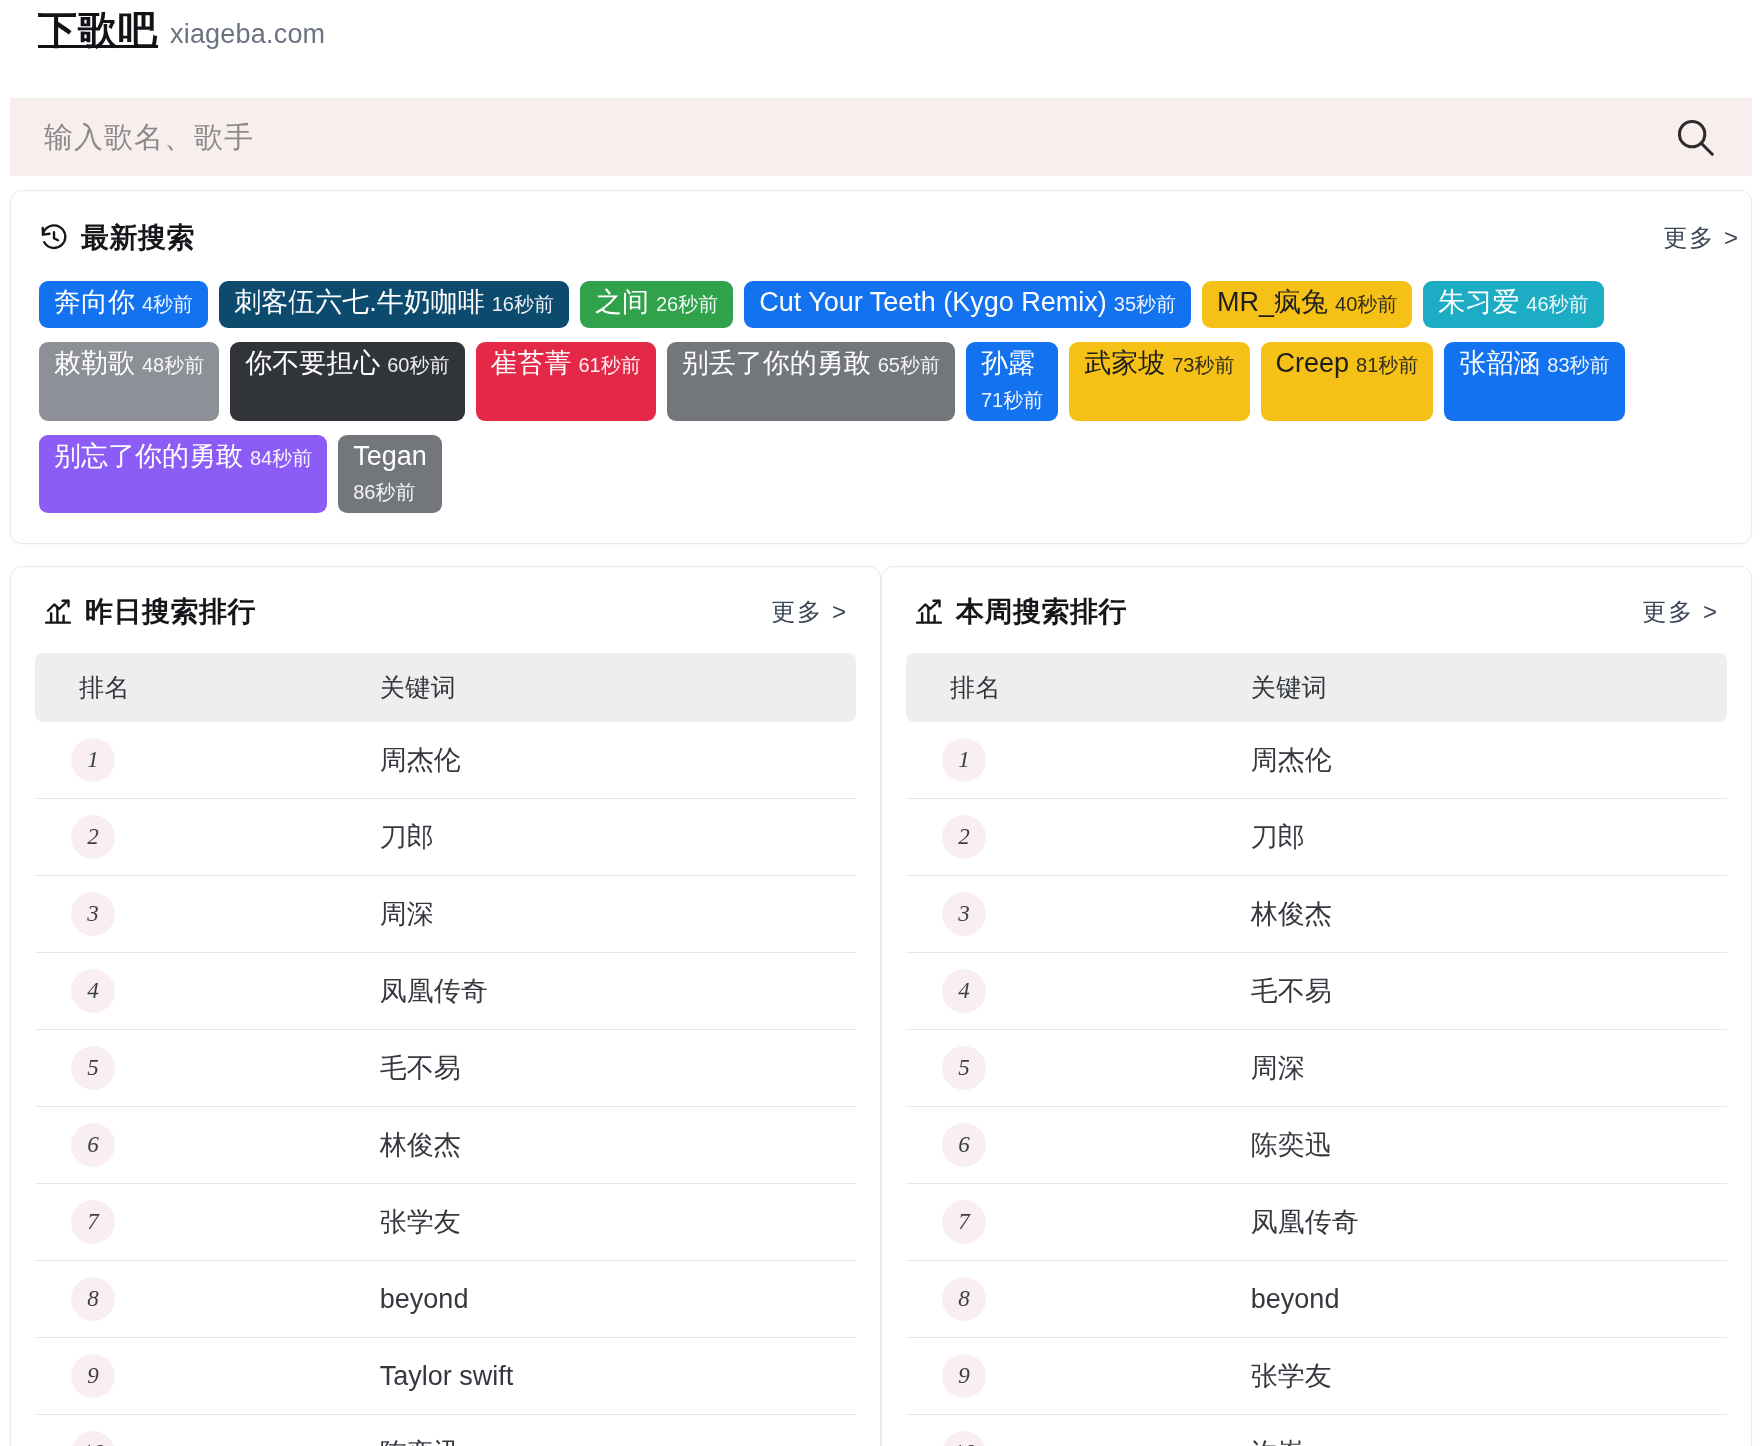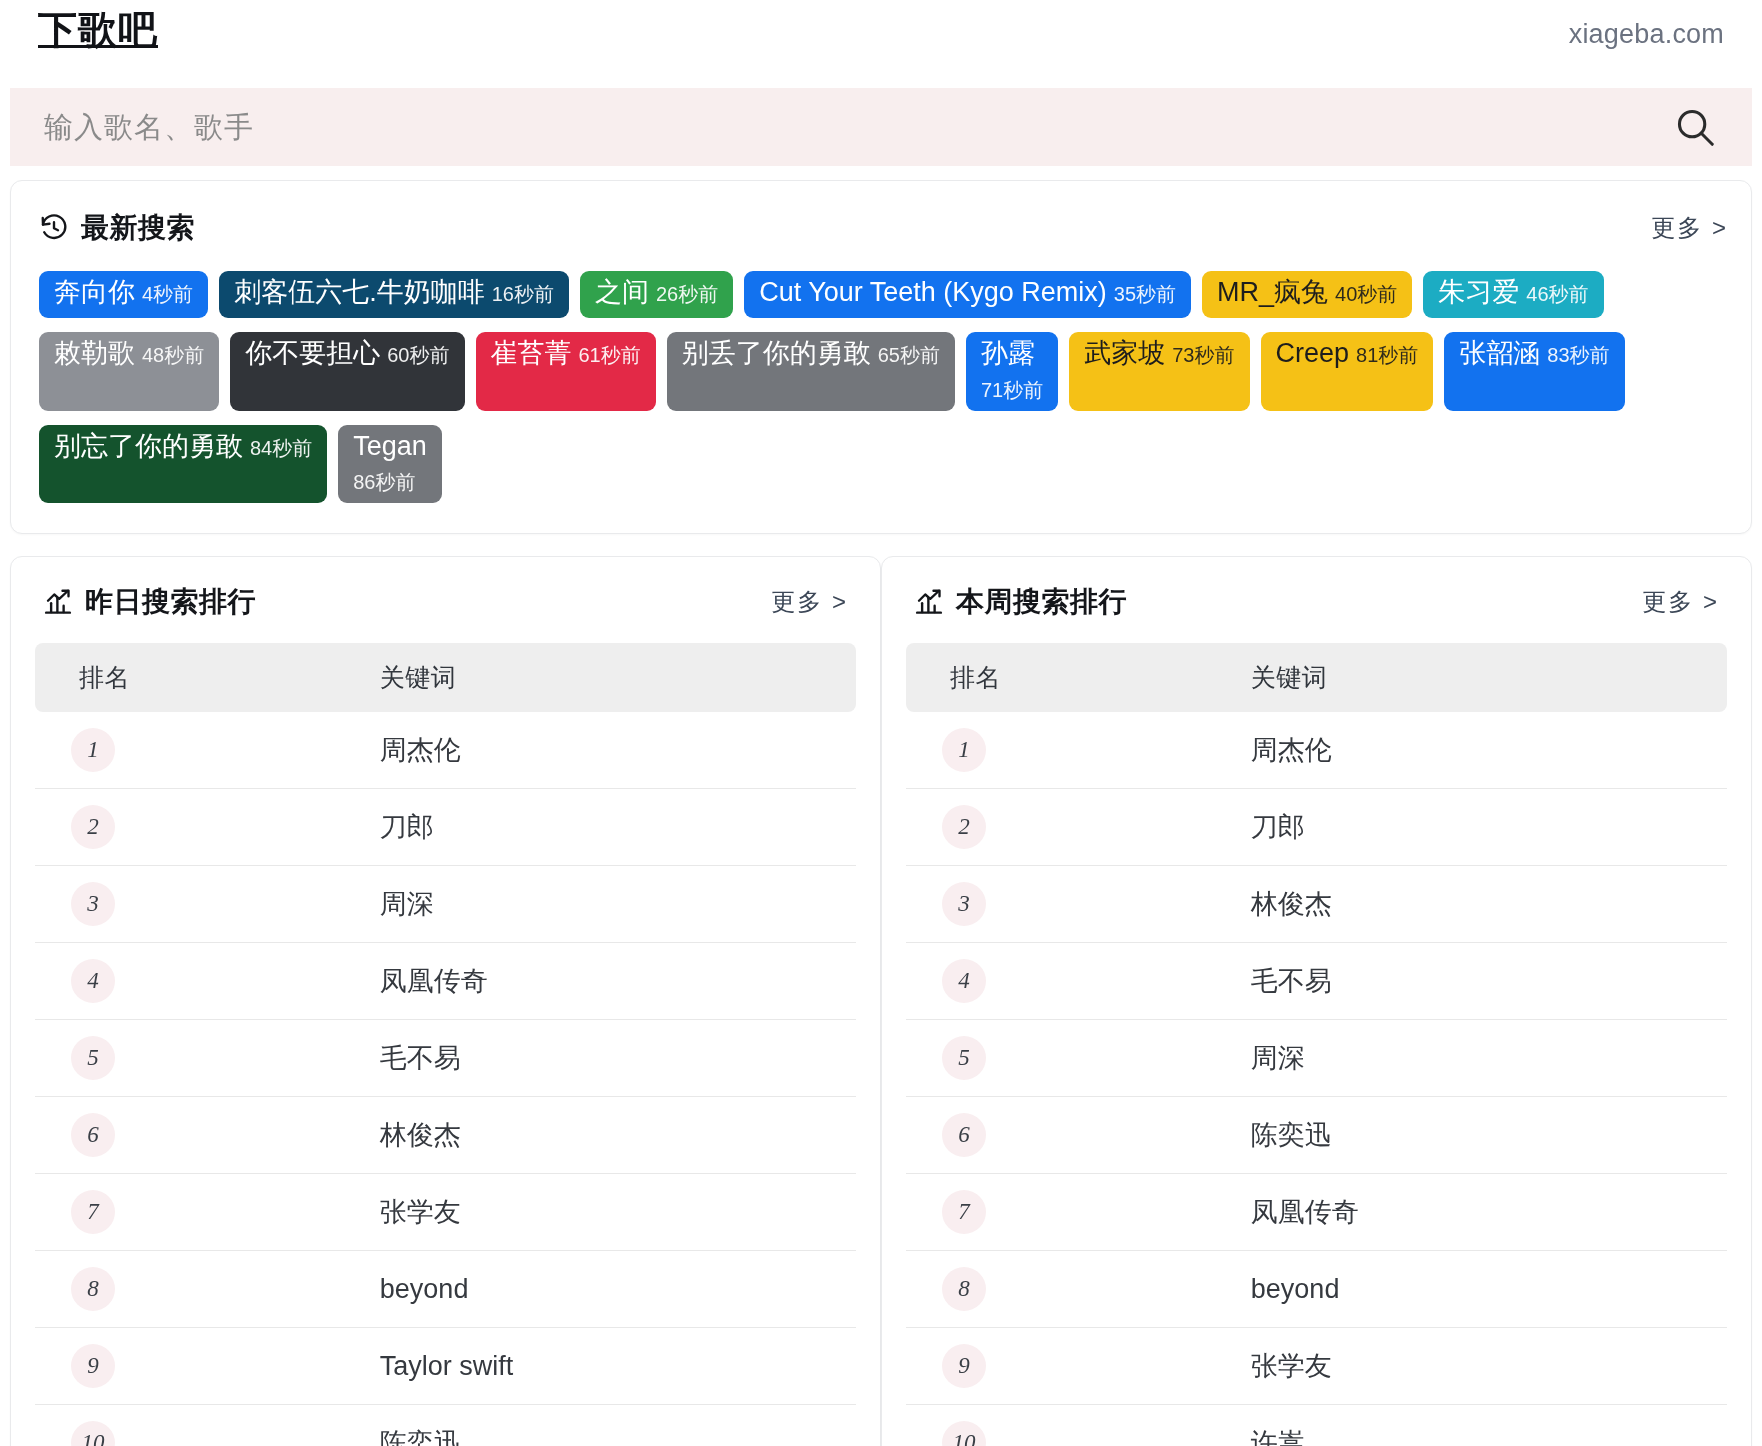--- a/index.html
+++ b/index.html
@@ -14,22 +14,21 @@
     min-height: 1446px;
     overflow: hidden;
   }
 
   
   .site-header {
     padding: 10px 38px 0 38px;
     display: flex;
     align-items: baseline;
     gap: 12px;
-    height: 88px;
-    justify-content: space-between;
+    height: 98px;
   }
   .brand {
     font-size: 39px;
     font-weight: 700;
     letter-spacing: 1px;
     color: #111317;
     line-height: 1;
   }
   .brand-domain {
     font-size: 27px;
@@ -93,21 +92,21 @@
     font-size: 24px;
     color: #3c4757;
     text-decoration: none;
     white-space: nowrap;
     letter-spacing: 2px;
   }
 
   
   .latest-card {
     margin: 14px 10px 0 10px;
-    padding: 28px 23px 30px 28px;
+    padding: 28px 11px 30px 28px;
     text-align: center;
   }
   .latest-card .card-head { margin-bottom: 24px; }
   .tag-list {
     display: flex;
     flex-wrap: wrap;
     gap: 14px 11px;
   }
   .tag {
     display: inline-flex;
@@ -263,21 +262,21 @@
         <span class="t-time">73秒前</span>
       </a>
       <a href="#" class="tag" style="background: rgb(245, 193, 22); color: rgb(29, 29, 29);">
         <span class="t-text">Creep</span>
         <span class="t-time">81秒前</span>
       </a>
       <a href="#" class="tag" style="background: rgb(18, 114, 239); color: rgb(255, 255, 255);">
         <span class="t-text">张韶涵</span>
         <span class="t-time">83秒前</span>
       </a>
-      <a href="#" class="tag" style="background: #14532d; color: rgb(255, 255, 255);">
+      <a href="#" class="tag" style="background: #8b5cf6; color: rgb(255, 255, 255);">
         <span class="t-text">别忘了你的勇敢</span>
         <span class="t-time">84秒前</span>
       </a>
       <a href="#" class="tag" style="background: rgb(115, 118, 123); color: rgb(255, 255, 255); flex-direction: column;">
         <span class="t-text">Tegan</span>
         <span class="t-time">86秒前</span>
       </a>
     </div>
 </div>
 

